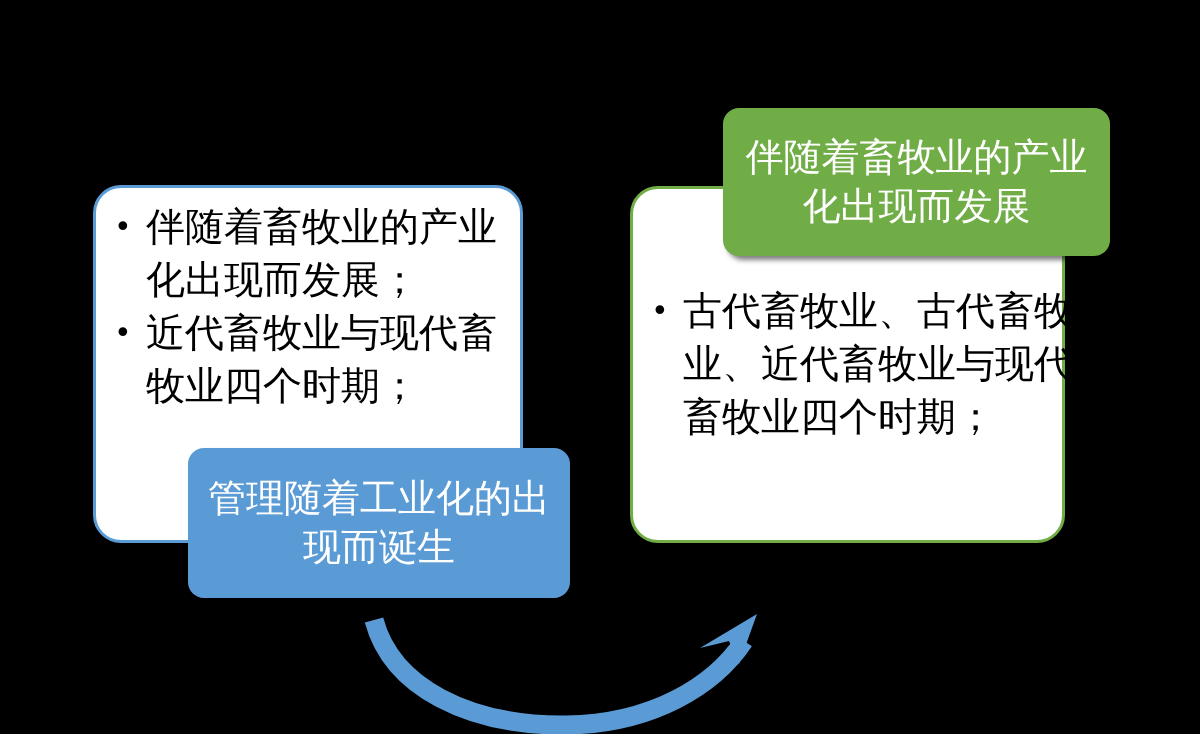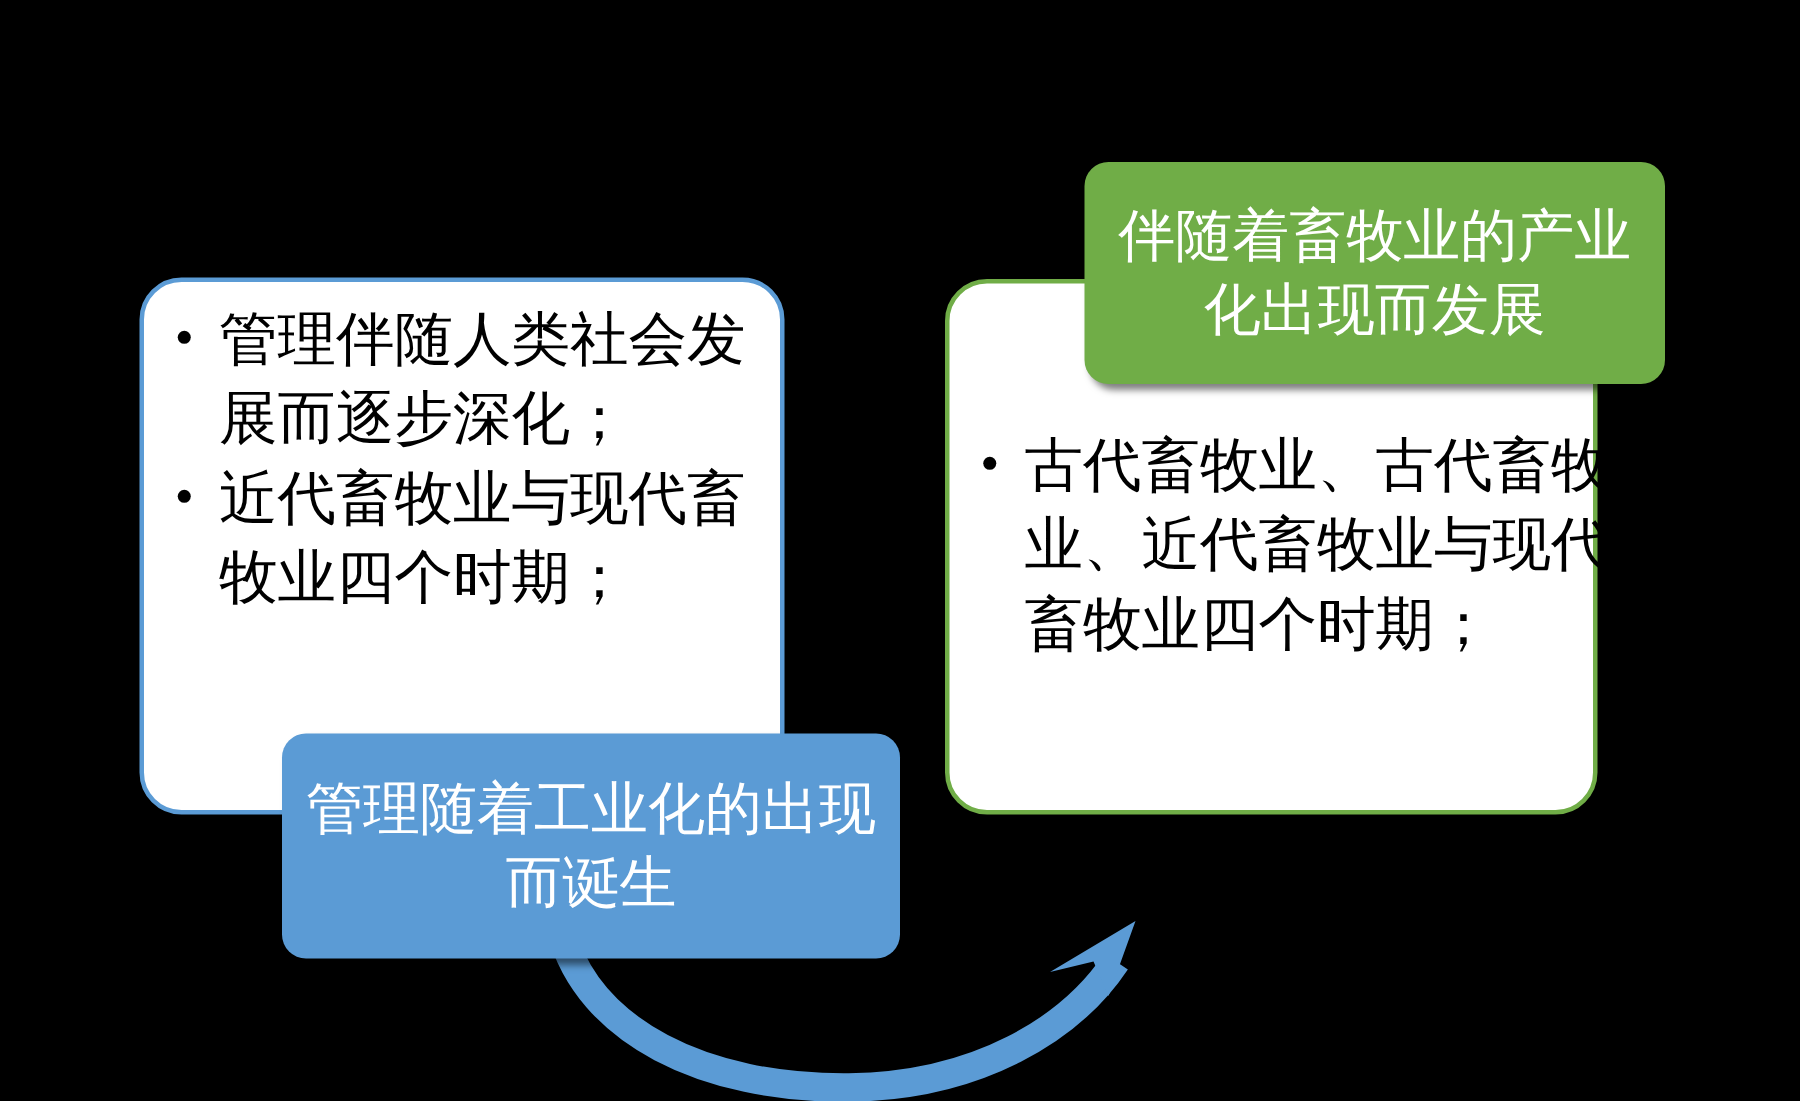--- a/index.html
+++ b/index.html
@@ -101,22 +101,22 @@
   .banner-green {
     left: 723px;
     top: 108px;
     width: 387px;
     height: 148px;
     background: #70AD47;
     padding: 0 8px;
   }
   .banner-blue {
     left: 188px;
-    top: 489px;
-    width: 412px;
+    top: 448px;
+    width: 382px;
     height: 150px;
     background: #5B9BD5;
     padding: 0 8px;
   }
 
   
   #arrow-layer {
     position: absolute;
     left: 0;
     top: 0;
@@ -127,21 +127,21 @@
 </style>
 </head>
 <body>
 
 <div id="stage">
 
   <div class="card card-left">
     <ul class="bullets">
       <li class="bullet-item">
         <span class="bullet-dot">•</span>
-        <span class="bullet-text">管理伴随人类社会发展而逐步深化；</span>
+        <span class="bullet-text">伴随着畜牧业的产业化出现而发展；</span>
       </li>
       <li class="bullet-item">
         <span class="bullet-dot">•</span>
         <span class="bullet-text">近代畜牧业与现代畜牧业四个时期；</span>
       </li>
     </ul>
   </div>
 
   <div class="card card-right">
     <ul class="bullets">

